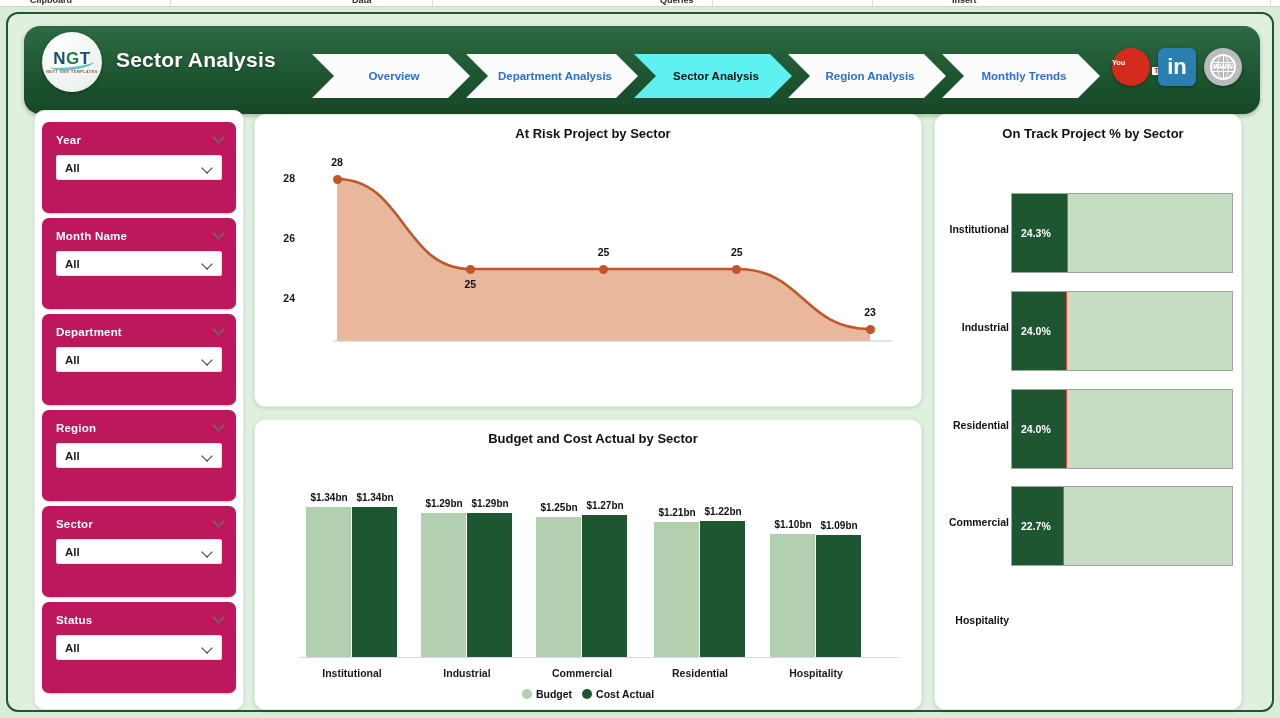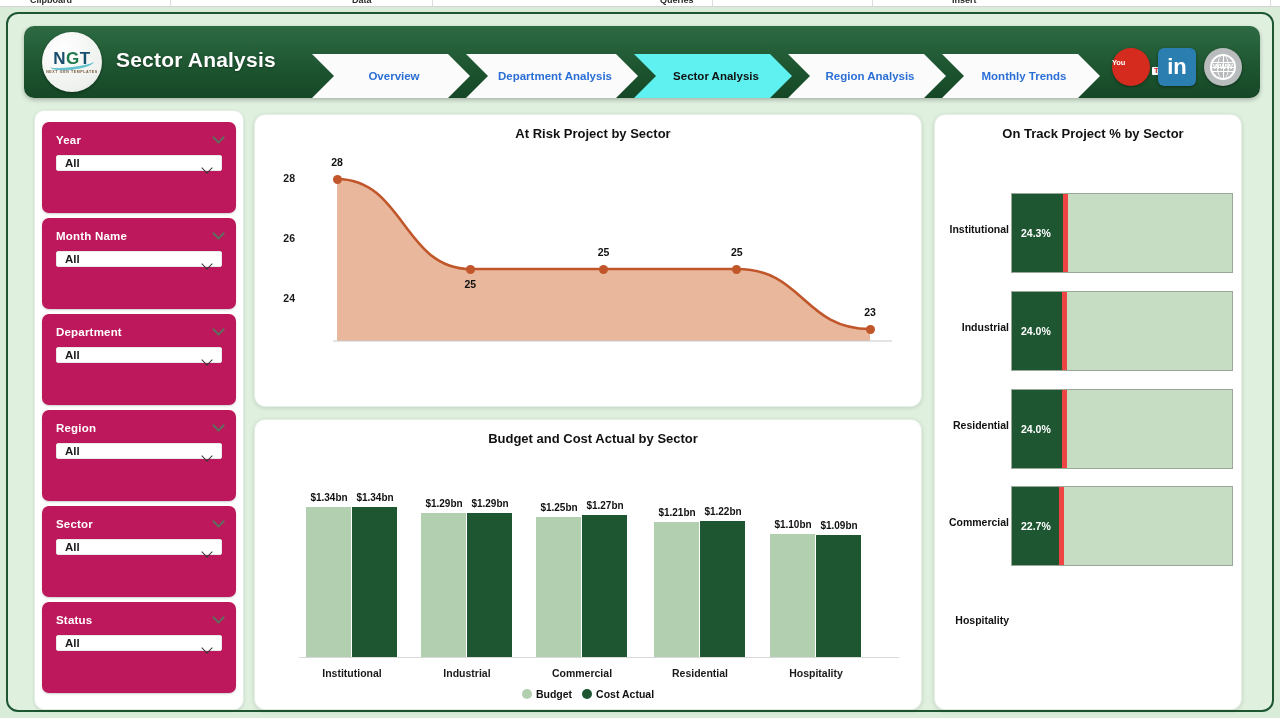--- a/index.html
+++ b/index.html
@@ -33,23 +33,23 @@
   }
   .canvas-inner {
     position: absolute; left: 6px; top: 5px; width: 1268px; height: 700px;
     background: #dff0df;
     border: 2px solid #1e5631;
     border-radius: 12px;
   }
 
   
   .header {
-    position: absolute; left: 16px; top: 12px; width: 1236px; height: 72px;
+    position: absolute; left: 16px; top: 12px; width: 1236px; height: 88px;
     background: linear-gradient(180deg, #2d6b43 0%, #1e5631 55%, #164726 100%);
-    border-radius: 10px;
+    border-radius: 16px;
     box-shadow: 0 2px 4px rgba(0,0,0,.25);
     overflow: hidden;
   }
   .logo {
     position: absolute; left: 18px; top: 6px;
     width: 60px; height: 60px; border-radius: 50%;
     background: radial-gradient(circle at 35% 30%, #ffffff 0%, #eef1ee 70%, #d8ded8 100%);
     box-shadow: 0 1px 3px rgba(0,0,0,.4);
     display: flex; flex-direction: column; align-items: center; justify-content: center;
   }
@@ -152,21 +152,21 @@
   }
   .filter-label {
     font-size: 11.5px; font-weight: 700; color: #ffffff; letter-spacing: .2px;
   }
   .filter-chev-hdr {
     position: absolute; right: 13px; top: 11px;
     width: 9px; height: 9px; border-right: 2px solid #4a7f5c; border-bottom: 2px solid #4a7f5c;
     transform: rotate(45deg); opacity: .85;
   }
   .filter-select {
-    position: relative; margin-top: 9px; height: 16px;
+    position: relative; margin-top: 9px; height: 25px;
     background: #ffffff; border: 1px solid #e9e9e9; border-radius: 2px;
     display: flex; align-items: center; padding: 0 8px;
     cursor: pointer;
   }
   .filter-value { font-size: 11.5px; font-weight: 700; color: #1a1a1a; }
   .filter-chev {
     position: absolute; right: 10px; top: 8px;
     width: 8px; height: 8px; border-right: 1.6px solid #3a3a3a; border-bottom: 1.6px solid #3a3a3a;
     transform: rotate(45deg);
   }
@@ -233,21 +233,21 @@
   .track-label {
     position: absolute; left: 4px; top: 30px; width: 70px; text-align: right;
     font-size: 10.5px; font-weight: 700; color: #111111;
   }
   .track-bar {
     position: absolute; left: 76px; top: 0; width: 222px; height: 80px;
     background: #c6dcc3; border: 1px solid #9aa89a;
   }
   .track-fill {
     position: absolute; left: 0; top: 0; height: 100%;
-    background: #1e5631; border-right: 5px solid #ef4444;
+    background: #1e5631; border-right: 1px solid #ef4444;
     display: flex; align-items: center;
   }
   .track-val {
     font-size: 10.5px; font-weight: 700; color: #ffffff; padding-left: 9px;
   }
 </style>
 </head>
 <body>
 
 <div class="ribbon-sliver">

